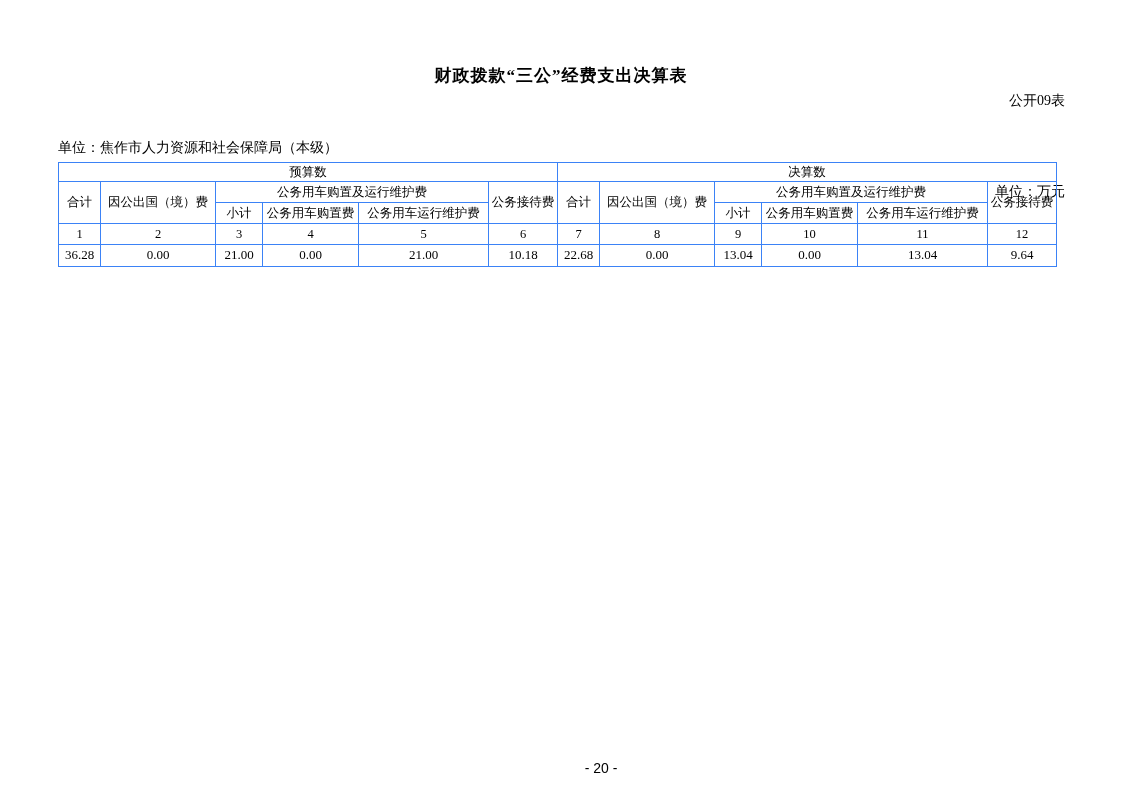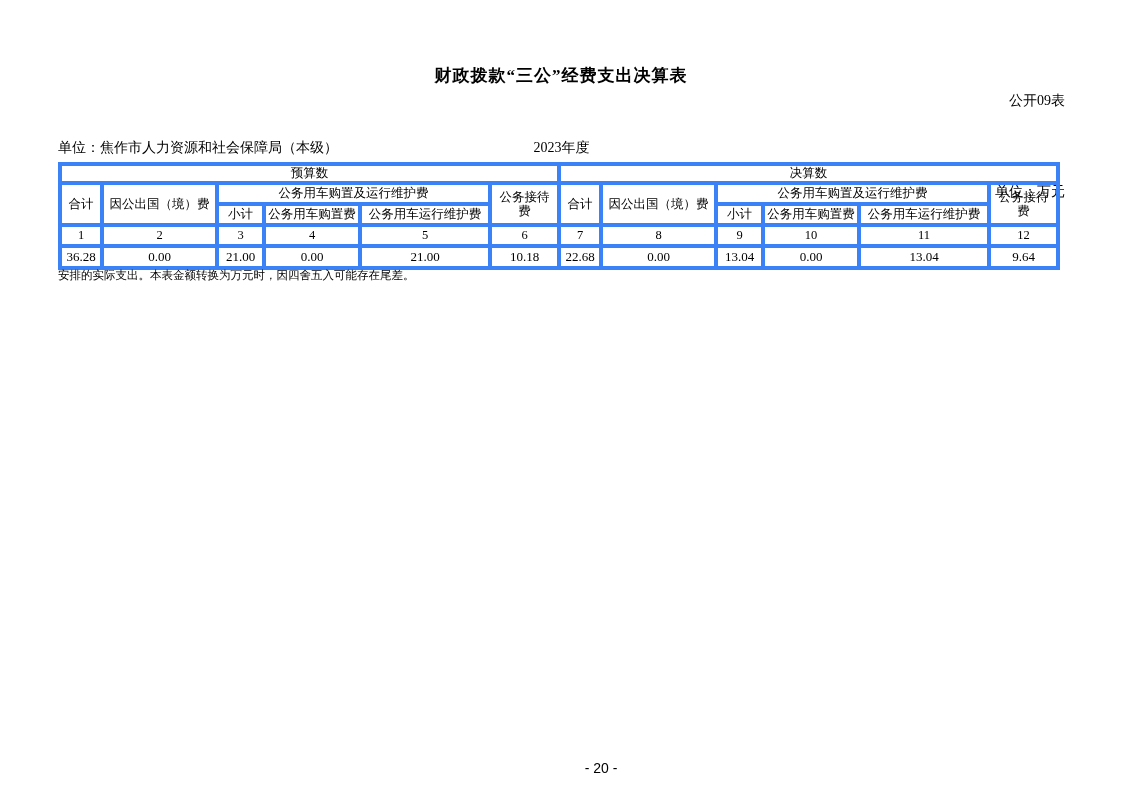--- a/index.html
+++ b/index.html
@@ -19,21 +19,21 @@
     position:absolute; top:139px; left:58px; width:1007px; height:20px; font-size:14px;
   }
   .info-left  { position:absolute; left:0; top:0; white-space:nowrap;text-align:right; }
   .info-center{ position:absolute; left:0; top:0; width:100%; text-align:center; white-space:nowrap; }
   .info-right { position:absolute; right:0; top:8px; white-space:nowrap;margin-top:36px; }
   table.main-table {
     position:absolute; top:162px; left:58px;
     border-collapse:collapse; table-layout:fixed; font-size:12.5px;
   }
   table.main-table td {
-    border:4px solid #3b82f6; text-align:center; vertical-align:middle;
+    border:1px solid #3b82f6; text-align:center; vertical-align:middle;
     padding:0 2px; line-height:1.15; overflow:hidden;
   }
   tr.r1 { height:19px; }
   tr.r2 { height:21px; }
   tr.r3 { height:21px; }
   tr.r4 { height:21px; }
   tr.r5 { height:22px; }
   td.val { text-align:right; padding-right:4px; font-size:13px; }
   .note {
     position:absolute; top:267px; left:58px; width:1010px;
@@ -49,21 +49,20 @@
 <body>
 
 <div class="page">
 
   <div class="doc-title">财政拨款“三公”经费支出决算表</div>
 
   <div class="table-code">公开09表</div>
 
   <div class="info-row">
     <span class="info-left">单位：焦作市人力资源和社会保障局（本级）</span>
-    <span class="info-center">2023年度</span>
     <span class="info-right">单位：万元</span>
   </div>
 
   <table class="main-table">
     <colgroup>
       <col style="width:42px">
         <col style="width:115px">
         <col style="width:47px">
         <col style="width:96px">
         <col style="width:130px">
@@ -123,18 +122,17 @@
       <td class="val">0.00</td>
       <td class="val">13.04</td>
       <td class="val">0.00</td>
       <td class="val">13.04</td>
       <td class="val">9.64</td>
     </tr>
   </tbody>
     </table>
 
   <div class="note">
-    <div class="note-line">安排的实际支出。本表金额转换为万元时，因四舍五入可能存在尾差。</div>
   </div>
 
   <div class="page-number">- 20 -</div>
 
 </div>
 
 </body></html>

